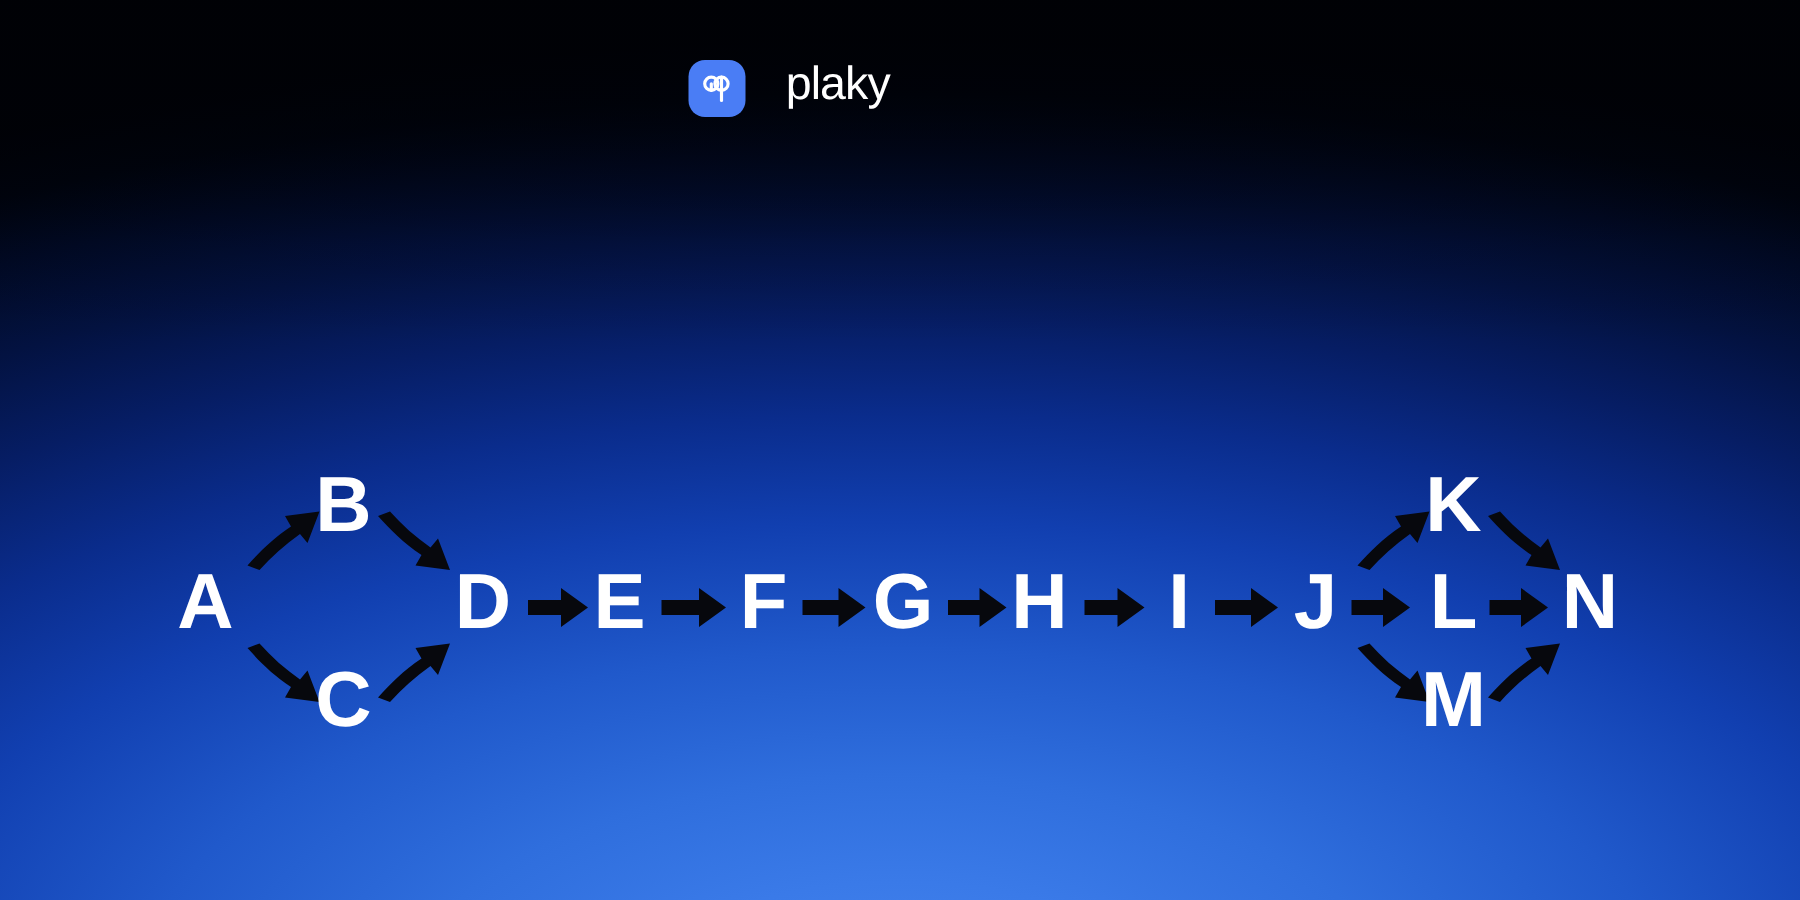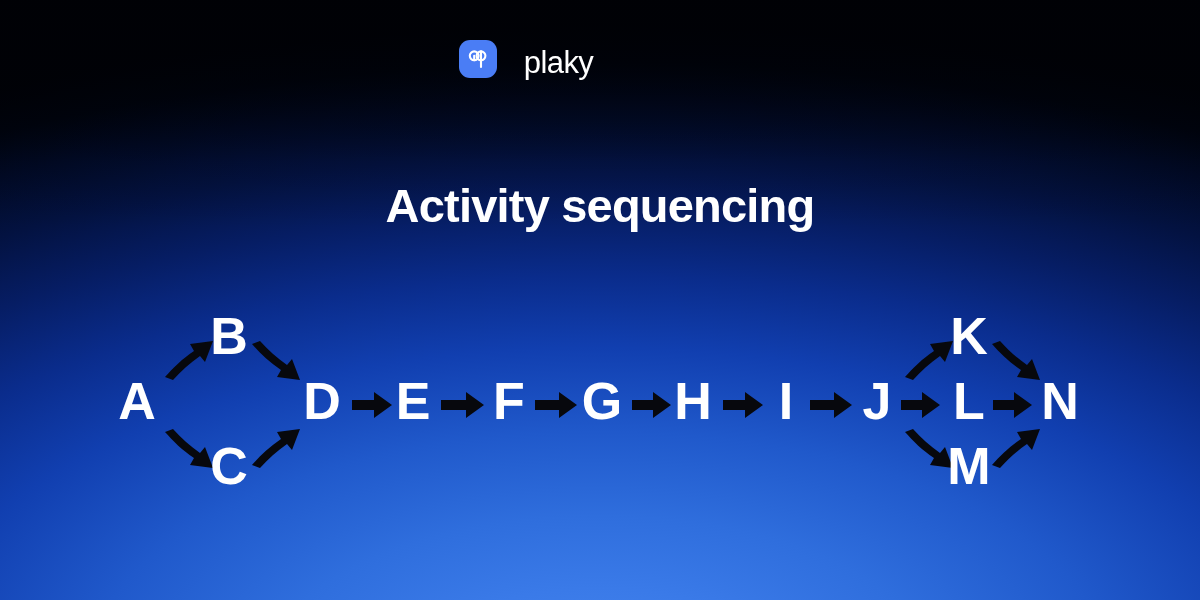--- a/index.html
+++ b/index.html
@@ -57,21 +57,21 @@
     );
   }
 
   
   .logo-row {
     position: absolute;
     left: 0;
     top: 40px;
     width: 1052px;
     display: flex;
-    align-items: flex-end;
+    align-items: flex-start;
     justify-content: center;
     gap: 27px;
   }
   .logo-tile {
     width: 38px;
     height: 38px;
     border-radius: 11px;
     background: #4a7df5;
     display: flex;
     align-items: center;
@@ -142,21 +142,20 @@
 
         <path d="M9.2 5.4 a4.4 4.4 0 1 0 0 8.8 a4.4 4.4 0 1 0 0 -8.8 Z" fill="none" stroke="#ffffff" stroke-width="2.1"></path>
         <path d="M16.0 5.4 a4.4 4.4 0 1 1 0 8.8 a4.4 4.4 0 1 1 0 -8.8 Z" fill="none" stroke="#ffffff" stroke-width="2.1"></path>
         <path d="M16.0 5.4 L16.0 21.0" fill="none" stroke="#ffffff" stroke-width="2.1" stroke-linecap="round"></path>
         <path d="M9.2 9.8 L9.2 14.2" fill="none" stroke="#ffffff" stroke-width="2.1" stroke-linecap="round"></path>
       </svg>
     </div>
     <div class="logo-wordmark">plaky</div>
   </div>
 
-  <div class="title">Activity sequencing</div>
 
   <div class="diagram">
     <svg viewBox="0 0 1200 600" xmlns="http://www.w3.org/2000/svg">
 
       <g>
         <path class="arrow-shape" d="M165 377 C173 368 182 359 194 351 L190 344 L213 341 L205 362 L200 356 C190 363 181 371 173 380 Z"></path>
       </g>
 
       <g>
         <path class="arrow-shape" d="M165 432 C173 441 182 450 194 458 L190 465 L213 468 L205 447 L200 453 C190 446 181 438 173 429 Z"></path>

